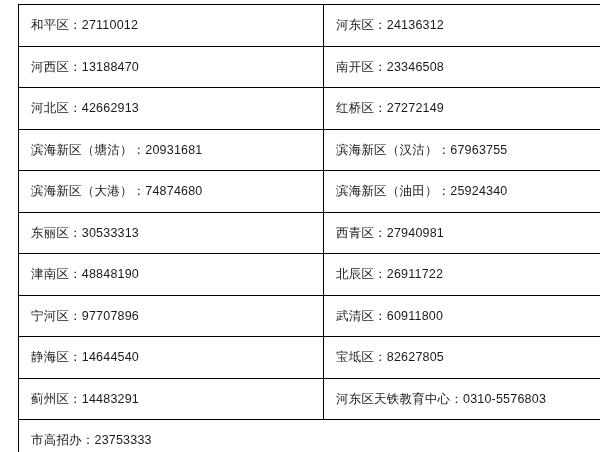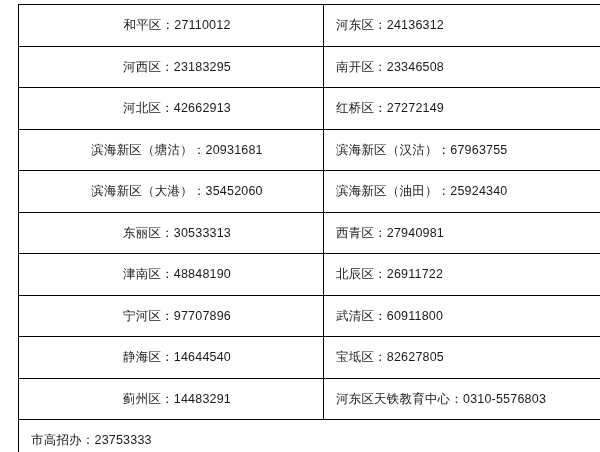--- a/index.html
+++ b/index.html
@@ -29,21 +29,21 @@
   table.phone-table td {
     border: 1px solid #000000;
     height: 40.5px;
     padding: 0 0 0 12px;
     font-size: 12.5px;
     line-height: 16px;
     vertical-align: middle;
     white-space: nowrap;
     letter-spacing: 0.2px;
   }
-  td.col-left { width: 292px; text-align: center; }
+  td.col-left { width: 292px; }
   td.col-right { width: 272px; }
   td.span-cell { width: 564px; }
   .cell-text {
     display: block;
   }
 </style>
 </head>
 <body>
 
 <div class="sheet">
@@ -52,21 +52,21 @@
       <tr>
         <td class="col-left">
             <span class="cell-text">和平区：27110012</span>
           </td>
         <td class="col-right">
             <span class="cell-text">河东区：24136312</span>
           </td>
       </tr>
       <tr>
         <td class="col-left">
-            <span class="cell-text">河西区：23183295</span>
+            <span class="cell-text">河西区：13188470</span>
           </td>
         <td class="col-right">
             <span class="cell-text">南开区：23346508</span>
           </td>
       </tr>
       <tr>
         <td class="col-left">
             <span class="cell-text">河北区：42662913</span>
           </td>
         <td class="col-right">
@@ -76,21 +76,21 @@
       <tr>
         <td class="col-left">
             <span class="cell-text">滨海新区（塘沽）：20931681</span>
           </td>
         <td class="col-right">
             <span class="cell-text">滨海新区（汉沽）：67963755</span>
           </td>
       </tr>
       <tr>
         <td class="col-left">
-            <span class="cell-text">滨海新区（大港）：35452060</span>
+            <span class="cell-text">滨海新区（大港）：74874680</span>
           </td>
         <td class="col-right">
             <span class="cell-text">滨海新区（油田）：25924340</span>
           </td>
       </tr>
       <tr>
         <td class="col-left">
             <span class="cell-text">东丽区：30533313</span>
           </td>
         <td class="col-right">

